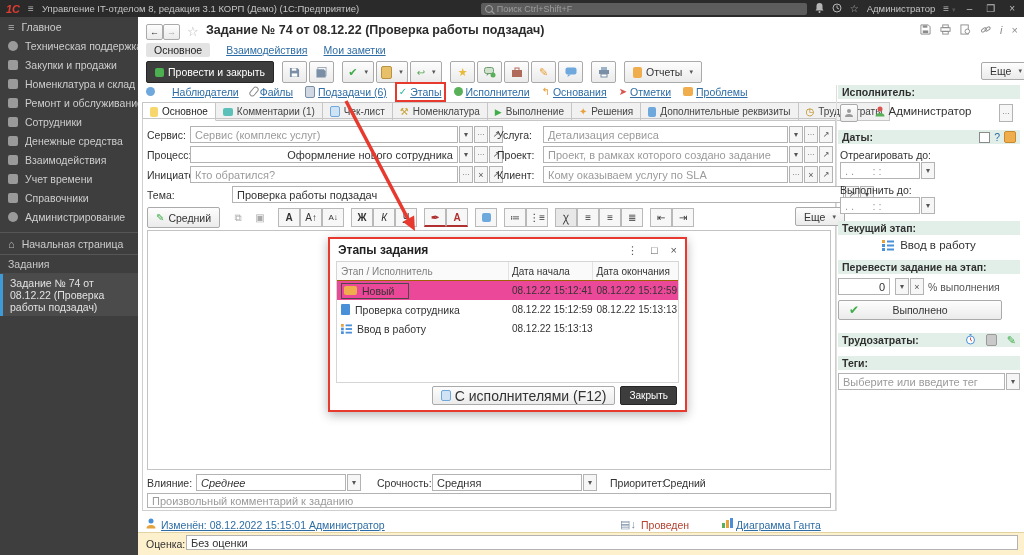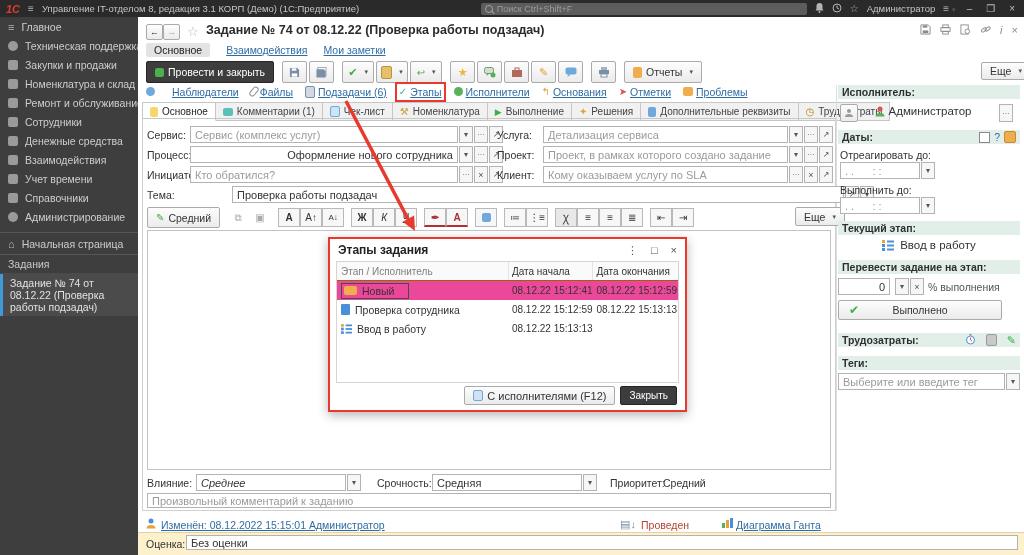--- a/index.html
+++ b/index.html
@@ -599,21 +599,21 @@
               <rect x="0" y="8" width="3" height="3" fill="#4a90d9"></rect>
               <rect x="5" y="8.5" width="7" height="2" fill="#4a90d9"></rect>
             </svg>
             <span>Ввод в работу</span>
           </span>
         <span class="mc-d" style="padding-left:3px;box-sizing:border-box;">08.12.22 15:13:13</span>
         <span class="mc-d" style="padding-left:3px;box-sizing:border-box;"></span>
       </div>
     </div>
     <div style="position:absolute;right:8px;bottom:5px;display:flex;gap:5px;">
-      <span class="btn" style="height:17px;font-size:11px;text-align:right;">
+      <span class="btn" style="height:17px;font-size:14px;text-align:right;">
         <span class="cico" style="width:8px;height:9px;background:#cfe3f5;border:1px solid #6fa8dc;"></span>
         <span>С исполнителями (F12)</span>
       </span>
       <span class="btn btn-dark" style="height:17px;font-size:10px;">Закрыть</span>
     </div>
   </div>
 
   <svg class="ab" style="left:0;top:0;z-index:60;pointer-events:none;" width="1024" height="555">
     <line x1="346" y1="101" x2="408" y2="219" stroke="#e8392e" stroke-width="3.5"></line>
     <polygon points="415,231 402.7,221.7 414.1,215.5" fill="#e8392e"></polygon>

